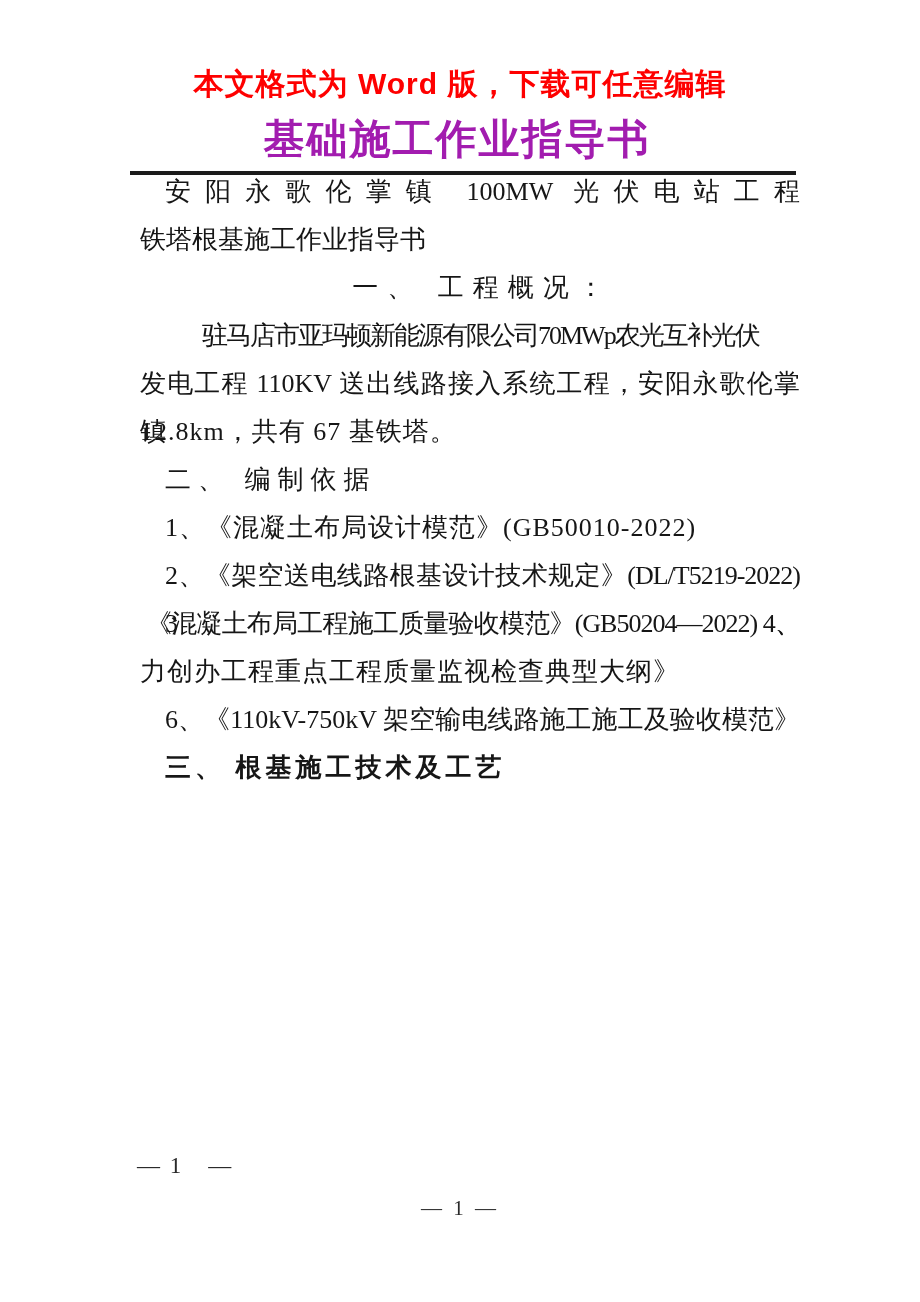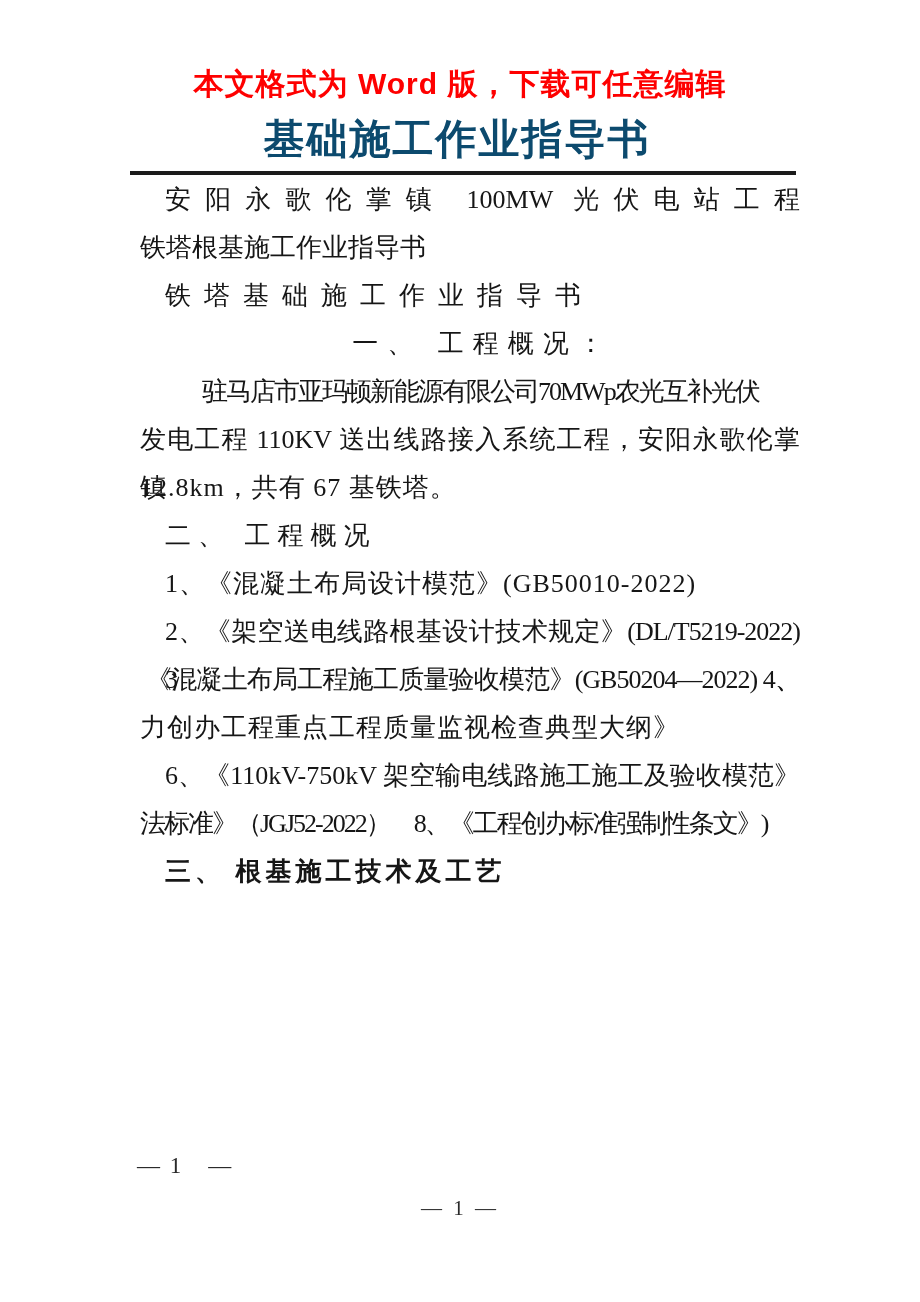--- a/index.html
+++ b/index.html
@@ -17,31 +17,31 @@
     font-family: "Liberation Sans", "DejaVu Sans", sans-serif;
     font-size: 30px; font-weight: bold;
     color: #fe0000;
     letter-spacing: 1px;
     white-space: nowrap;
   }
   .doc-title {
     position: absolute; top: 112px; left: 0; width: 914px;
     text-align: center;
     font-size: 41px; font-weight: bold;
-    color: #0c4a6e;
+    color: #a21caf;
     letter-spacing: 2px;
     white-space: nowrap;
   }
   .title-rule {
     position: absolute; top: 171px; left: 130px;
     width: 666px; height: 4px;
     background: #1b1b1b;
   }
   .body-wrap {
-    position: absolute; top: 176px; left: 140px;
+    position: absolute; top: 168px; left: 140px;
     width: 660px;
   }
   .bline {
     height: 48px; line-height: 48px;
     font-size: 26px;
   }
   .spread { text-align: justify; text-align-last: justify; }
   .ind05 { padding-left: 6px; }
   .ind1  { padding-left: 25px; }
   .ind2  { padding-left: 62px; }
@@ -69,30 +69,28 @@
 
 <div class="edit-notice">本文格式为 Word 版，下载可任意编辑</div>
 
 <div class="doc-title">基础施工作业指导书</div>
 
 <div class="title-rule"></div>
 
 <div class="body-wrap">
     <div class="bline ind1 spread">安阳永歌伦掌镇 100MW 光伏电站工程</div>
     <div class="bline">铁塔根基施工作业指导书</div>
-    <div class="bline ind1 ls13">铁塔基础施工作业指导书</div>
     <div class="bline ind1 ls8">一、 工程概况：</div>
     <div class="bline ind2 tight2">驻马店市亚玛顿新能源有限公司70MWp农光互补光伏</div>
     <div class="bline spread">发电工程 110KV 送出线路接入系统工程，安阳永歌伦掌镇</div>
     <div class="bline ls1">12.8km，共有 67 基铁塔。</div>
-    <div class="bline ind1 ls6">二、 工程概况</div>
+    <div class="bline ind1 ls6">二、 编制依据</div>
     <div class="bline ind1 ls1">1、《混凝土布局设计模范》(GB50010-2022)</div>
     <div class="bline ind1 spread tight1">2、《架空送电线路根基设计技术规定》(DL/T5219-2022) 3、</div>
     <div class="bline ind05 spread tight1">《混凝土布局工程施工质量验收模范》(GB50204—2022) 4、</div>
     <div class="bline ls1">力创办工程重点工程质量监视检查典型大纲》</div>
     <div class="bline ind1 spread">6、《110kV-750kV 架空输电线路施工施工及验收模范》</div>
-    <div class="bline tight2">法标准》（JGJ52-2022）　8、《工程创办标准强制性条文》)</div>
     <div class="bline ind1 ls3">三、 根基施工技术及工艺</div>
   </div>
 
 <div class="pg-left">— 1　—</div>
 
 <div class="pg-center">— 1 —</div>
 
 </body></html>

